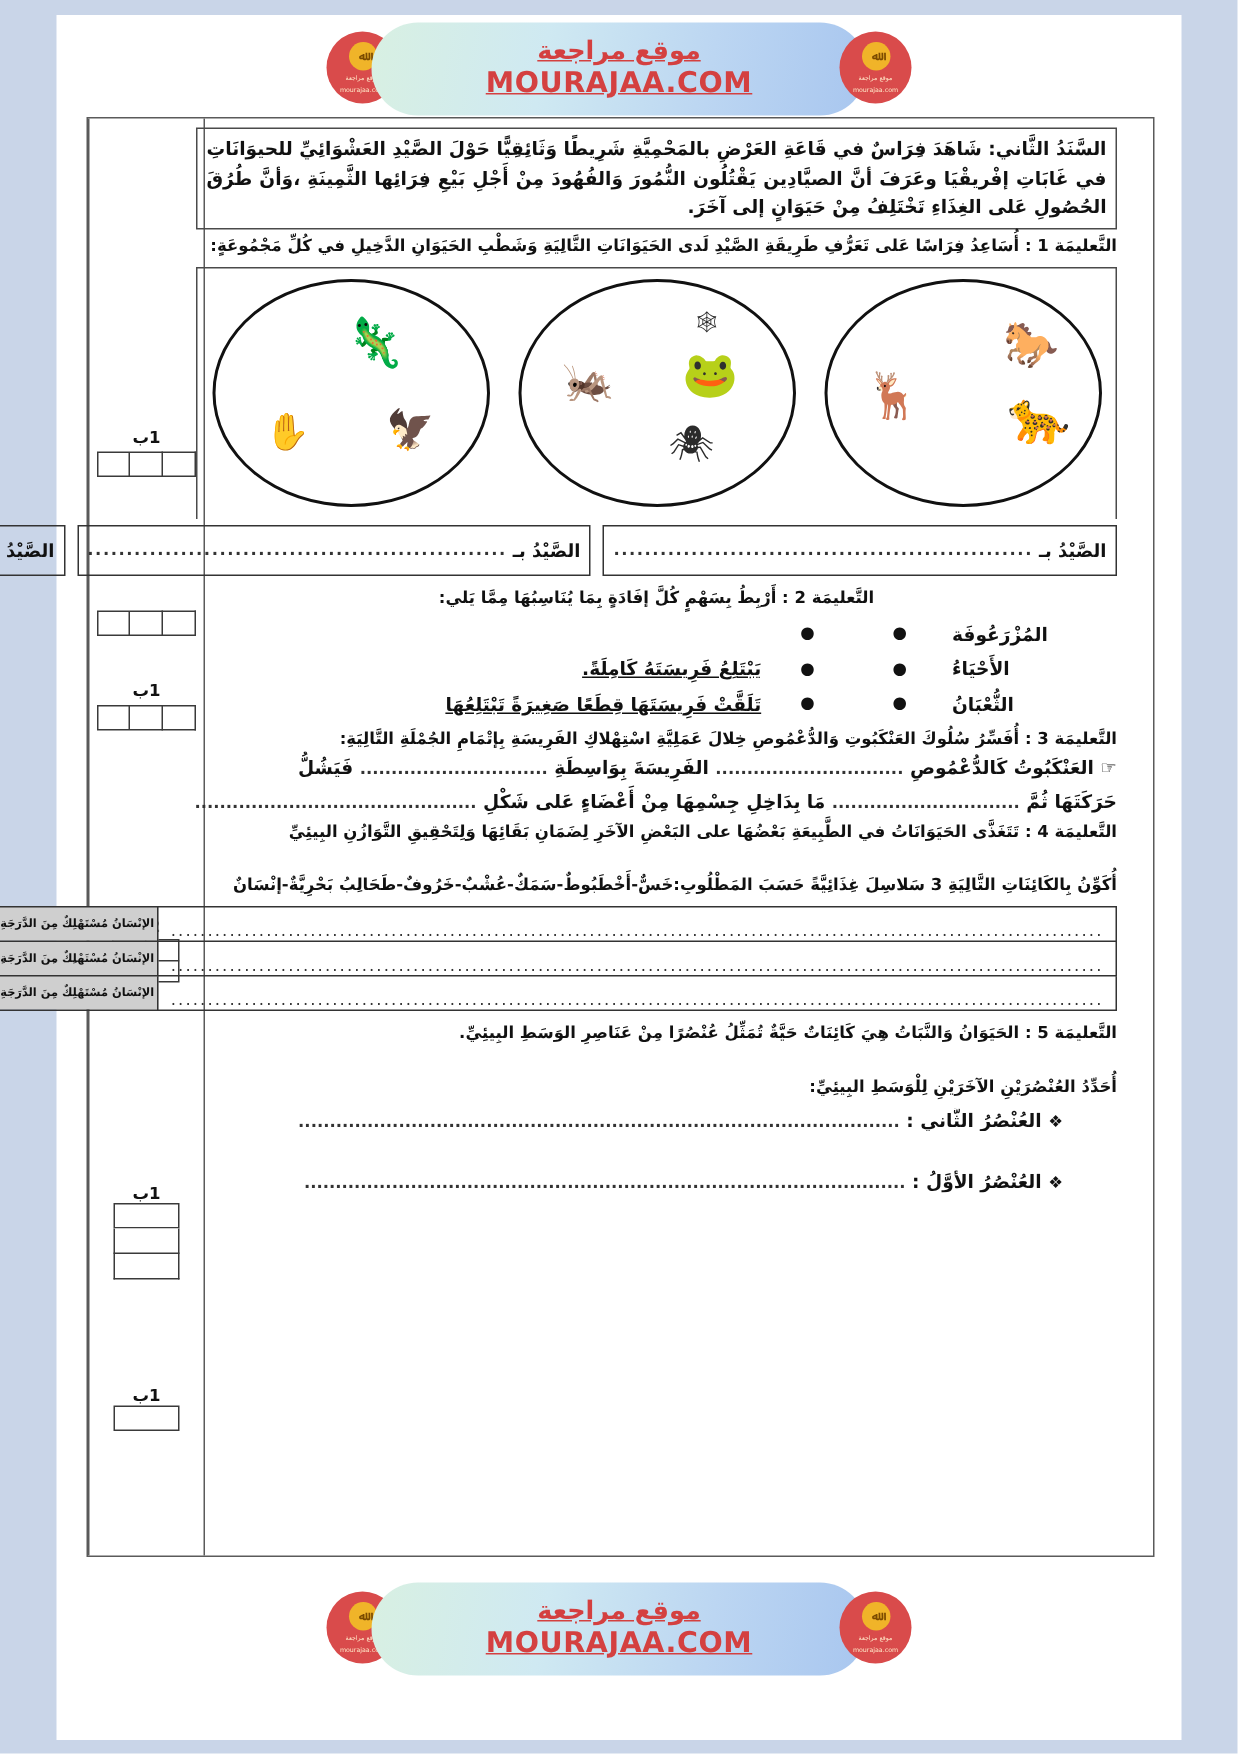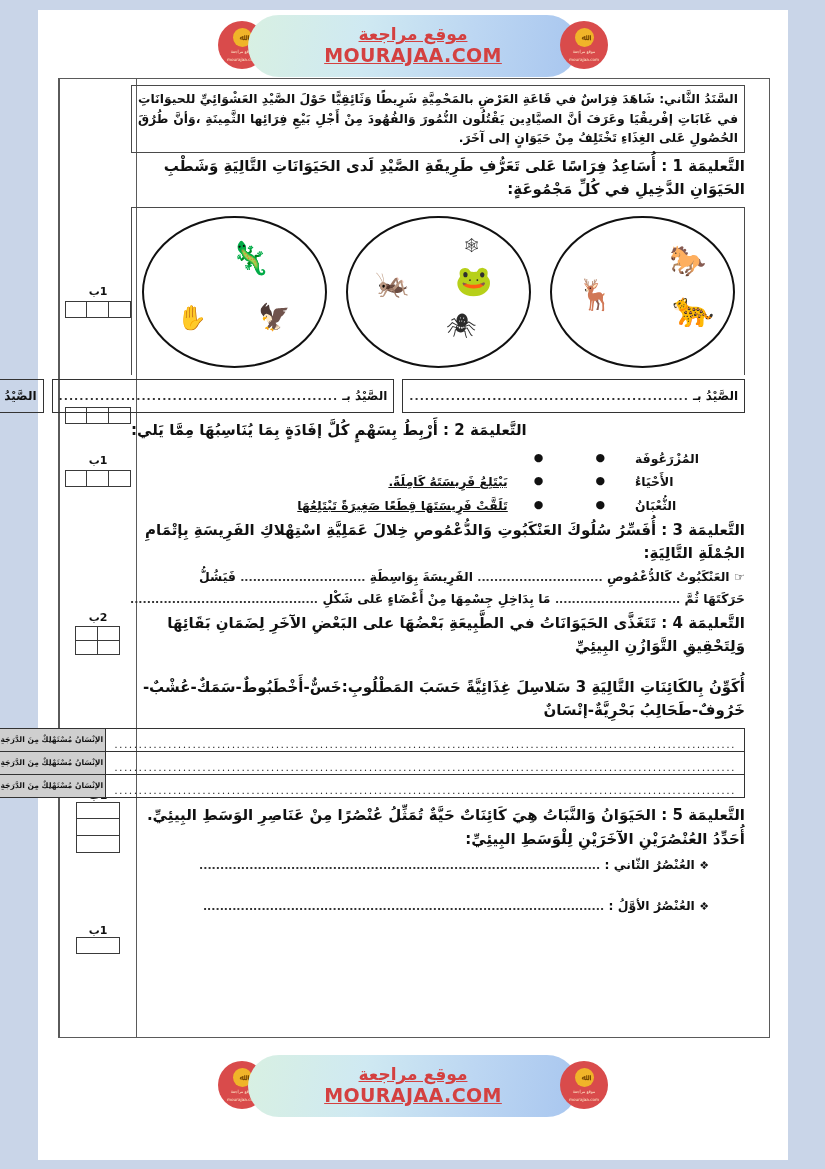--- a/index.html
+++ b/index.html
@@ -88,21 +88,21 @@
     box-sizing:border-box;padding:6px 10px 0 10px;
   }
   .ar{
     direction:rtl;text-align:right;color:#111;
     font-family:"DejaVu Sans","Liberation Sans",sans-serif;
   }
   .doc-head{
     border:1px solid #4a4a4a;box-sizing:border-box;padding:3px 6px 4px 6px;
     font-size:12.4px;line-height:1.58;font-weight:bold;text-align:justify;
   }
-  .task{font-size:15px;line-height:1.55;font-weight:bold;margin-top:2px;}
+  .task{font-size:11px;line-height:1.55;font-weight:bold;margin-top:2px;}
 
   
   .circles{
     position:relative;height:168px;margin-top:6px;
     border:1px solid #4a4a4a;border-bottom:none;box-sizing:border-box;
     display:flex;justify-content:space-around;align-items:center;
   }
   .circ{
     width:185px;height:152px;border-radius:50%;
     border:2px solid #111;box-sizing:border-box;position:relative;
@@ -285,21 +285,21 @@
         <div class="hunt-box">
           <span class="lbl">الصَّيْدُ بـ</span>
           <span class="dots">......................................................</span>
         </div>
         <div class="hunt-box">
           <span class="lbl">الصَّيْدُ بـ</span>
           <span class="dots">......................................................</span>
         </div>
       </div>
 
-      <div class="task" style="text-align:left;margin-top:6px">التَّعليمَة 2 : أَرْبِطُ بِسَهْمٍ كُلَّ إفَادَةٍ بِمَا يُنَاسِبُهَا مِمَّا يَلي:</div>
+      <div class="task" style="text-align:center;margin-top:6px">التَّعليمَة 2 : أَرْبِطُ بِسَهْمٍ كُلَّ إفَادَةٍ بِمَا يُنَاسِبُهَا مِمَّا يَلي:</div>
 
       <div class="match">
         <div class="match-row">
           <span class="match-left">المُزْرَعُوفَة</span>
           <span class="bullet">●</span>
           <span class="bullet">●</span>
         </div>
         <div class="match-row">
           <span class="match-left">الأَحْيَاءُ</span>
           <span class="bullet">●</span>
@@ -351,21 +351,21 @@
         <tr>
           <td class="fc-dots">...............................................................................................................................</td>
           <td class="fc-lab">
             <span>الإنْسَانُ مُسْتَهْلِكٌ مِنَ الدَّرَجَةِ</span> <span>3</span>
           </td>
         </tr>
       </tbody>
         </table>
 
       <div class="task" style="margin-top:6px">التَّعليمَة 5 : الحَيَوَانُ وَالنَّبَاتُ هِيَ كَائِنَاتٌ حَيَّةٌ تُمَثِّلُ عُنْصُرًا مِنْ عَنَاصِرِ الوَسَطِ البِيئِيِّ.</div>
-      <div class="task" style="margin-top:1px">أُحَدِّدُ العُنْصُرَيْنِ الآخَرَيْنِ لِلْوَسَطِ البِيئِيِّ:</div>
+      <div class="task" style="margin-top:19px">أُحَدِّدُ العُنْصُرَيْنِ الآخَرَيْنِ لِلْوَسَطِ البِيئِيِّ:</div>
 
       <div class="elem-line" style="padding-right:36px">
         <span class="star">❖</span>
         <span>العُنْصُرُ الثَّاني :</span>
         <span class="dots">................................................................................................</span>
       </div>
       <div class="elem-line" style="margin-top:26px;padding-right:36px">
         <span class="star">❖</span>
         <span>العُنْصُرُ الأَوَّلُ :</span>
         <span class="dots">................................................................................................</span>

